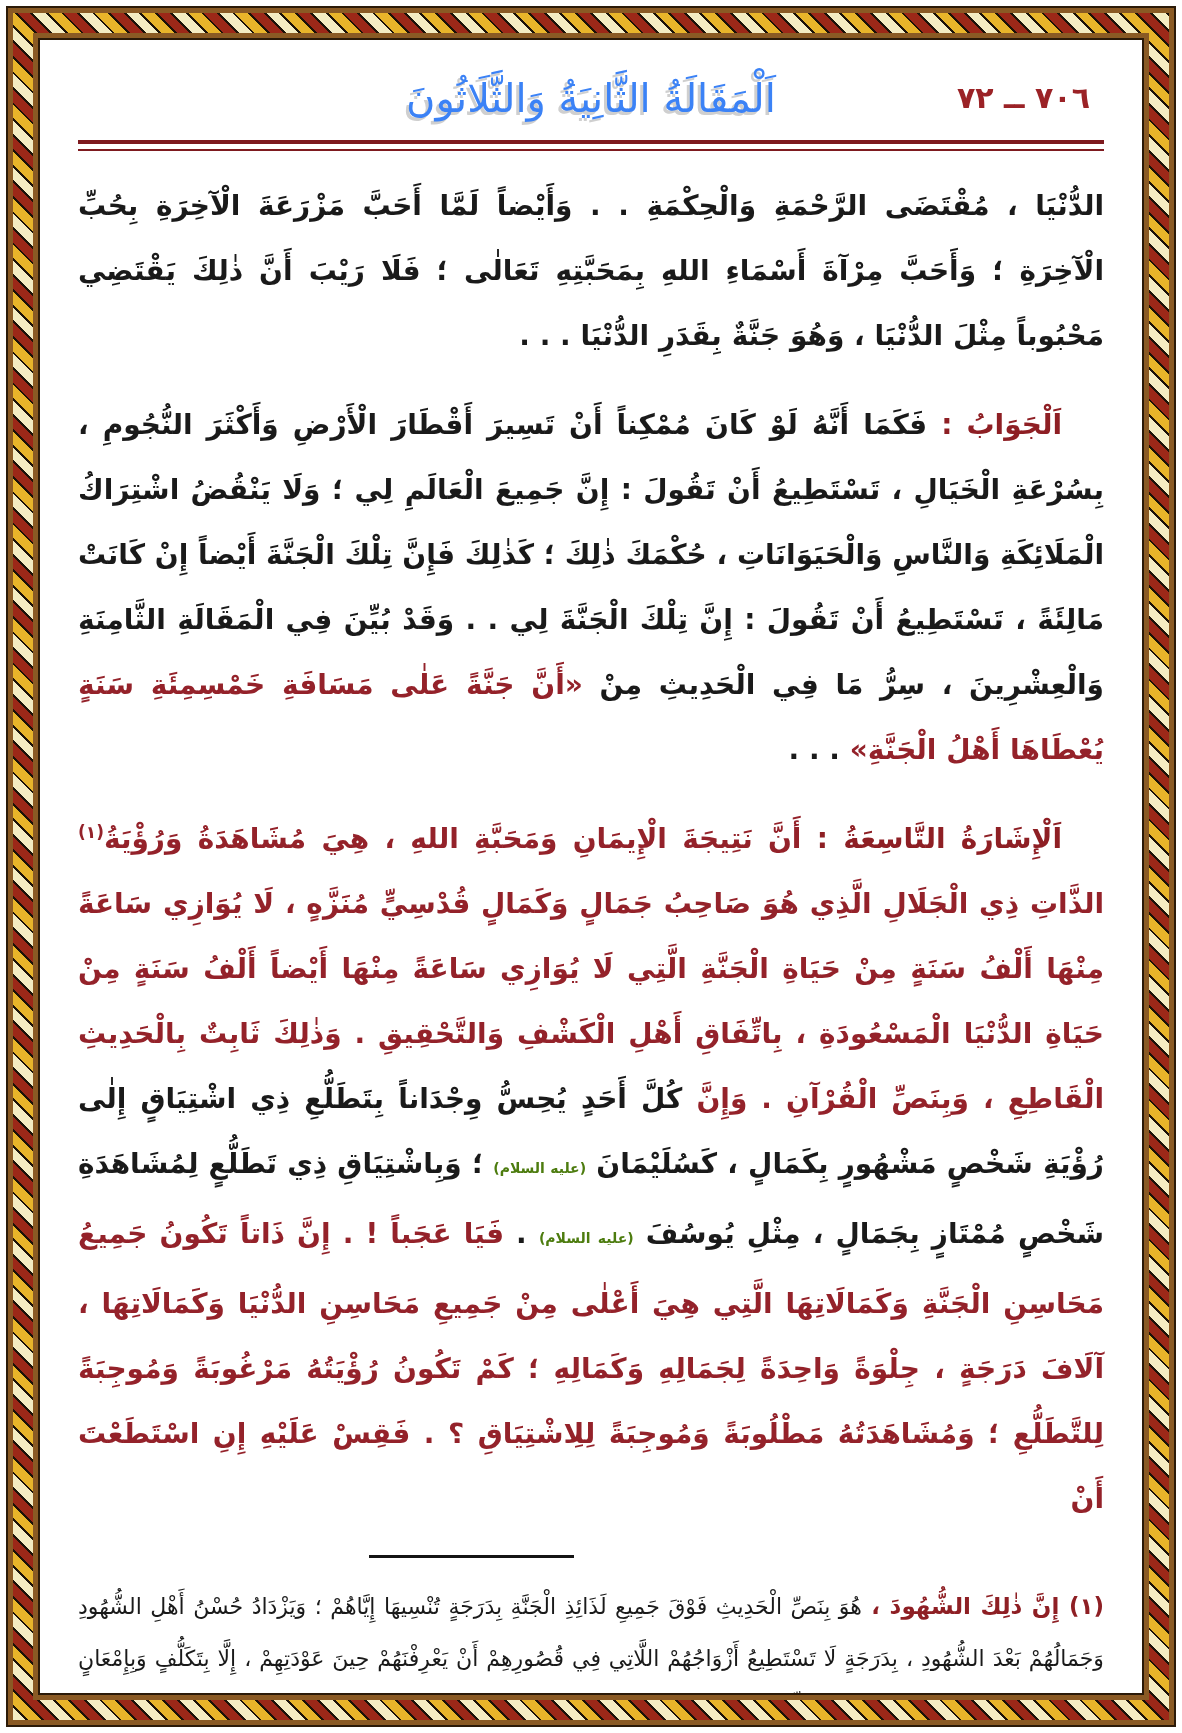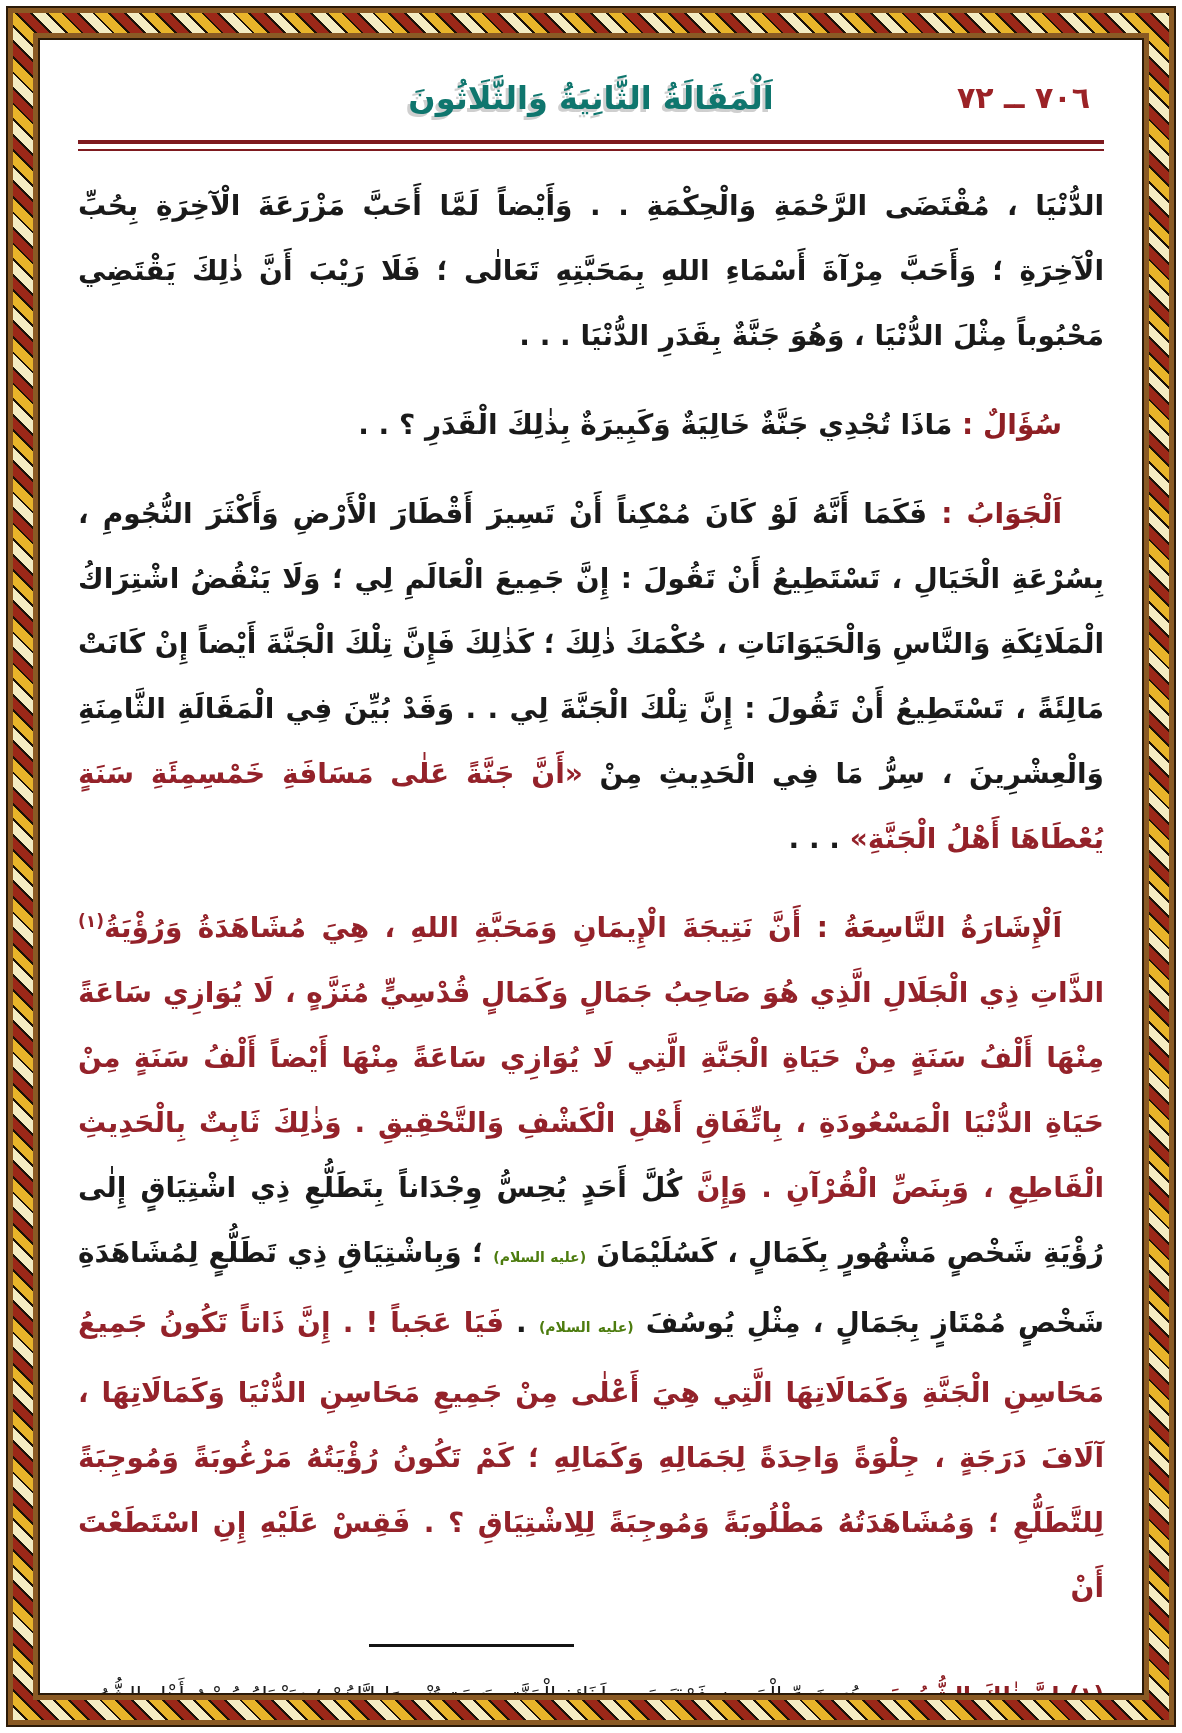--- a/index.html
+++ b/index.html
@@ -15,21 +15,21 @@
         #f4ecc2 0 9px, #1c1208 9px 11px,
         #e8b42a 11px 20px, #1c1208 20px 22px,
         #9c2818 22px 31px, #1c1208 31px 33px);}
   .frame-brown2{box-sizing:border-box;height:100%;background:#8a5a24;padding:5px;}
   .frame-outline2{box-sizing:border-box;height:100%;background:#2b1a08;padding:2px;}
   .page-inner{box-sizing:border-box;height:100%;background:#ffffff;padding:12px 38px 10px 38px;overflow:hidden;}
 
   
   .header{position:relative;height:64px;margin-top:14px;}
   .title{position:absolute;right:0;left:0;text-align:center;
-    color:#0f766e;font-size:32px;font-weight:bold;line-height:64px;
+    color:#3b82f6;font-size:40px;font-weight:normal;line-height:64px;
     text-shadow:-3px 3px 0 #cfcfcf;}
   .page-number{position:absolute;left:auto;right:aupx;top:0;right:0;
     color:#9b2226;font-size:30px;font-weight:bold;line-height:64px;
     transform:translateX(-14px);}
   
   .page-number{right:0;}
 
   .header-rule{margin-top:10px;height:5px;border-top:4px solid #7e1a1f;border-bottom:2px solid #7e1a1f;}
 
   
@@ -60,21 +60,20 @@
 
               <div class="header">
                 <div class="page-number">٧٠٦ ــ ٧٢</div>
                 <div class="title">اَلْمَقَالَةُ الثَّانِيَةُ وَالثَّلَاثُونَ</div>
               </div>
 
               <div class="header-rule"></div>
 
               <div class="body-text" id="body-text">
                   <p class="para"><span class="seg-black">الدُّنْيَا ، مُقْتَضَى الرَّحْمَةِ وَالْحِكْمَةِ . . وَأَيْضاً لَمَّا أَحَبَّ مَزْرَعَةَ الْآخِرَةِ بِحُبِّ الْآخِرَةِ ؛ وَأَحَبَّ مِرْآةَ أَسْمَاءِ اللهِ بِمَحَبَّتِهِ تَعَالٰى ؛ فَلَا رَيْبَ أَنَّ ذٰلِكَ يَقْتَضِي مَحْبُوباً مِثْلَ الدُّنْيَا ، وَهُوَ جَنَّةٌ بِقَدَرِ الدُّنْيَا . . .</span></p>
-                  <p class="para indent"><span class="seg-lead">سُؤَالٌ : </span><span class="seg-black">مَاذَا تُجْدِي جَنَّةٌ خَالِيَةٌ وَكَبِيرَةٌ بِذٰلِكَ الْقَدَرِ ؟ . .</span></p>
                   <p class="para indent"><span class="seg-lead">اَلْجَوَابُ : </span><span class="seg-black">فَكَمَا أَنَّهُ لَوْ كَانَ مُمْكِناً أَنْ تَسِيرَ أَقْطَارَ الْأَرْضِ وَأَكْثَرَ النُّجُومِ ، بِسُرْعَةِ الْخَيَالِ ، تَسْتَطِيعُ أَنْ تَقُولَ : إِنَّ جَمِيعَ الْعَالَمِ لِي ؛ وَلَا يَنْقُضُ اشْتِرَاكُ الْمَلَائِكَةِ وَالنَّاسِ وَالْحَيَوَانَاتِ ، حُكْمَكَ ذٰلِكَ ؛ كَذٰلِكَ فَإِنَّ تِلْكَ الْجَنَّةَ أَيْضاً إِنْ كَانَتْ مَالِئَةً ، تَسْتَطِيعُ أَنْ تَقُولَ : إِنَّ تِلْكَ الْجَنَّةَ لِي . . وَقَدْ بُيِّنَ فِي الْمَقَالَةِ الثَّامِنَةِ وَالْعِشْرِينَ ، سِرُّ مَا فِي الْحَدِيثِ مِنْ </span><span class="seg-redbold">«أَنَّ جَنَّةً عَلٰى مَسَافَةِ خَمْسِمِئَةِ سَنَةٍ يُعْطَاهَا أَهْلُ الْجَنَّةِ»</span><span class="seg-black"> . . .</span></p>
                   <p class="para indent"><span class="seg-lead">اَلْإِشَارَةُ التَّاسِعَةُ : </span><span class="seg-redbold">أَنَّ نَتِيجَةَ الْإِيمَانِ وَمَحَبَّةِ اللهِ ، هِيَ مُشَاهَدَةُ وَرُؤْيَةُ</span><span class="seg-sup">(١)</span><span class="seg-redbold"> الذَّاتِ ذِي الْجَلَالِ الَّذِي هُوَ صَاحِبُ جَمَالٍ وَكَمَالٍ قُدْسِيٍّ مُنَزَّهٍ ، لَا يُوَازِي سَاعَةً مِنْهَا أَلْفُ سَنَةٍ مِنْ حَيَاةِ الْجَنَّةِ الَّتِي لَا يُوَازِي سَاعَةً مِنْهَا أَيْضاً أَلْفُ سَنَةٍ مِنْ حَيَاةِ الدُّنْيَا الْمَسْعُودَةِ ، بِاتِّفَاقِ أَهْلِ الْكَشْفِ وَالتَّحْقِيقِ . وَذٰلِكَ ثَابِتٌ بِالْحَدِيثِ الْقَاطِعِ ، وَبِنَصِّ الْقُرْآنِ . وَإِنَّ </span><span class="seg-black">كُلَّ أَحَدٍ يُحِسُّ وِجْدَاناً بِتَطَلُّعِ ذِي اشْتِيَاقٍ إِلٰى رُؤْيَةِ شَخْصٍ مَشْهُورٍ بِكَمَالٍ ، كَسُلَيْمَانَ </span><span class="seg-seal">(عليه السلام)</span><span class="seg-black"> ؛ وَبِاشْتِيَاقِ ذِي تَطَلُّعٍ لِمُشَاهَدَةِ شَخْصٍ مُمْتَازٍ بِجَمَالٍ ، مِثْلِ يُوسُفَ </span><span class="seg-seal">(عليه السلام)</span><span class="seg-black"> . </span><span class="seg-redbold">فَيَا عَجَباً ! . إِنَّ ذَاتاً تَكُونُ جَمِيعُ مَحَاسِنِ الْجَنَّةِ وَكَمَالَاتِهَا الَّتِي هِيَ أَعْلٰى مِنْ جَمِيعِ مَحَاسِنِ الدُّنْيَا وَكَمَالَاتِهَا ، آلَافَ دَرَجَةٍ ، جِلْوَةً وَاحِدَةً لِجَمَالِهِ وَكَمَالِهِ ؛ كَمْ تَكُونُ رُؤْيَتُهُ مَرْغُوبَةً وَمُوجِبَةً لِلتَّطَلُّعِ ؛ وَمُشَاهَدَتُهُ مَطْلُوبَةً وَمُوجِبَةً لِلِاشْتِيَاقِ ؟ . فَقِسْ عَلَيْهِ إِنِ اسْتَطَعْتَ أَنْ</span></p>
                 </div>
 
               <div class="footnote-rule"></div>
 
               <p class="footnote" id="footnote-text"><span class="seg-lead">(١) إِنَّ ذٰلِكَ الشُّهُودَ ، </span><span class="seg-black">هُوَ بِنَصِّ الْحَدِيثِ فَوْقَ جَمِيعِ لَذَائِذِ الْجَنَّةِ بِدَرَجَةٍ تُنْسِيهَا إِيَّاهُمْ ؛ وَيَزْدَادُ حُسْنُ أَهْلِ الشُّهُودِ وَجَمَالُهُمْ بَعْدَ الشُّهُودِ ، بِدَرَجَةٍ لَا تَسْتَطِيعُ أَزْوَاجُهُمْ اللَّاتِي فِي قُصُورِهِمْ أَنْ يَعْرِفْنَهُمْ حِينَ عَوْدَتِهِمْ ، إِلَّا بِتَكَلُّفٍ وَبِإِمْعَانٍ كَثِيرٍ . كَذَا وَرَدَ فِي الْحَدِيثِ . . اَلْمُؤَلِّفُ ، </span></p>
 
             </div>
           </div>

